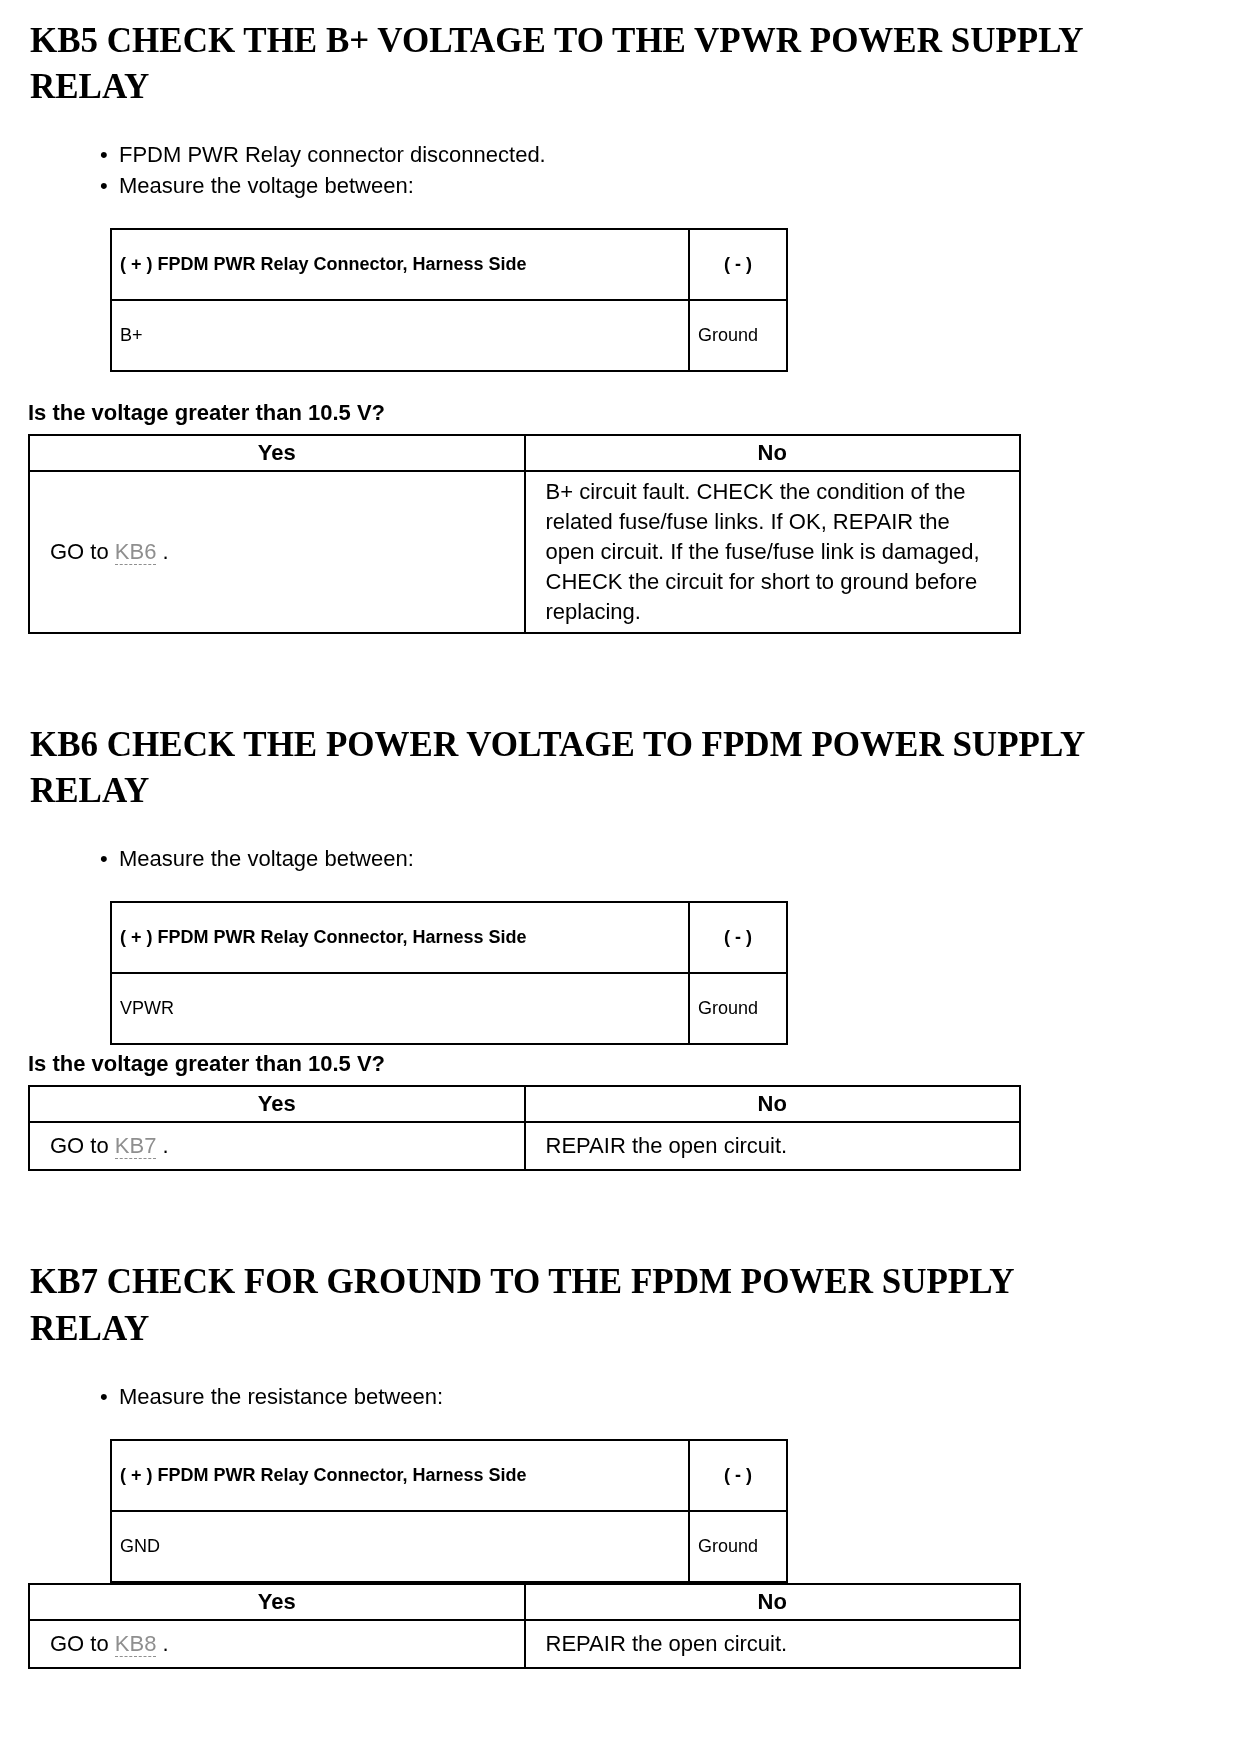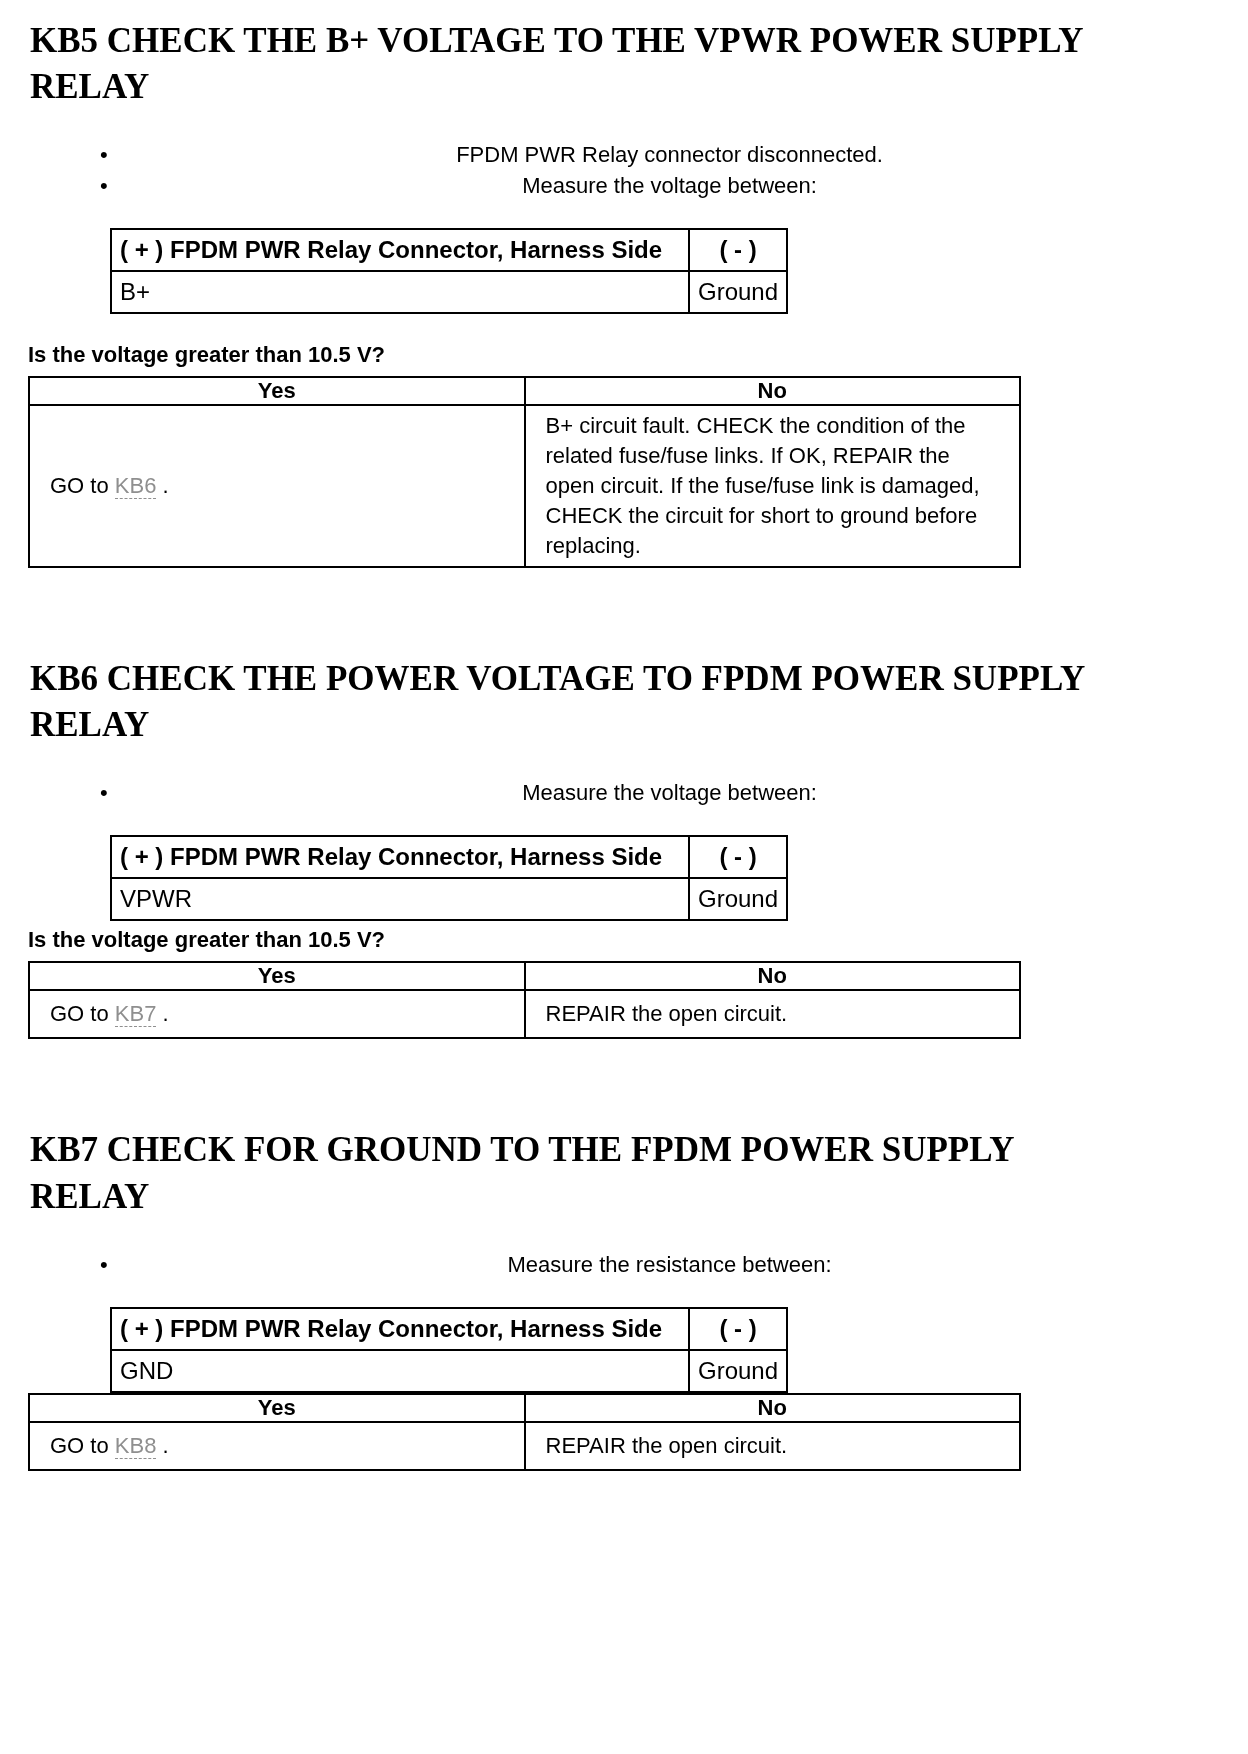--- a/index.html
+++ b/index.html
@@ -12,55 +12,55 @@
   .page { padding:18px 28px 40px 28px; }
 
   .pinpoint-section + .pinpoint-section { margin-top:88px; }
 
   .section-title {
     font-family:"Liberation Serif", "DejaVu Serif", serif;
     font-size:35px; font-weight:bold; line-height:1.32;
     max-width:1090px; margin-left:2px; color:#000;
   }
 
-  .bullets { list-style:none; margin:30px 0 0 72px;text-align:center; }
+  .bullets { list-style:none; margin:30px 0 0 72px; }
   .bullets li {
     position:relative; padding-left:19px;
     font-size:22px; line-height:1.32; margin-bottom:2px;
   }
   .bullets li::before {
     content:"\2022"; position:absolute; left:0; top:0;
     font-size:22px;
   }
 
   table.measure-table {
     border-collapse:collapse; table-layout:fixed;
     margin:28px 0 0 82px;
   }
   table.measure-table th, table.measure-table td {
-    border:2px solid #000; font-size:24px; padding:6px 8px;
+    border:2px solid #000; font-size:18px; padding:24px 8px;
     overflow:hidden; white-space:nowrap;
   }
   table.measure-table th { font-weight:bold; text-align:left; }
   table.measure-table th.center { text-align:center; }
   table.measure-table td { font-weight:normal; text-align:left; }
   .col-plus { width:578px; }
   .col-minus { width:98px; }
 
   .question { font-size:22px; font-weight:bold; margin:28px 0 8px 0; }
   .question.tight { margin-top:6px; }
 
   table.result-table {
     border-collapse:collapse; table-layout:fixed; width:993px;
   }
   table.result-table th, table.result-table td {
     border:2px solid #000; font-size:22px;
   }
   table.result-table th {
-    font-weight:bold; text-align:center; height:28px; width:50%;
+    font-weight:bold; text-align:center; height:36px; width:50%;
   }
   table.result-table td {
     padding:5px 20px; vertical-align:middle; height:48px;
     line-height:1.36; text-align:left;
   }
 
   a.kb-link {
     color:var(--link-color, #8f8f8f);
     text-decoration:none;
     border-bottom:1px dashed var(--link-color, #8f8f8f);

